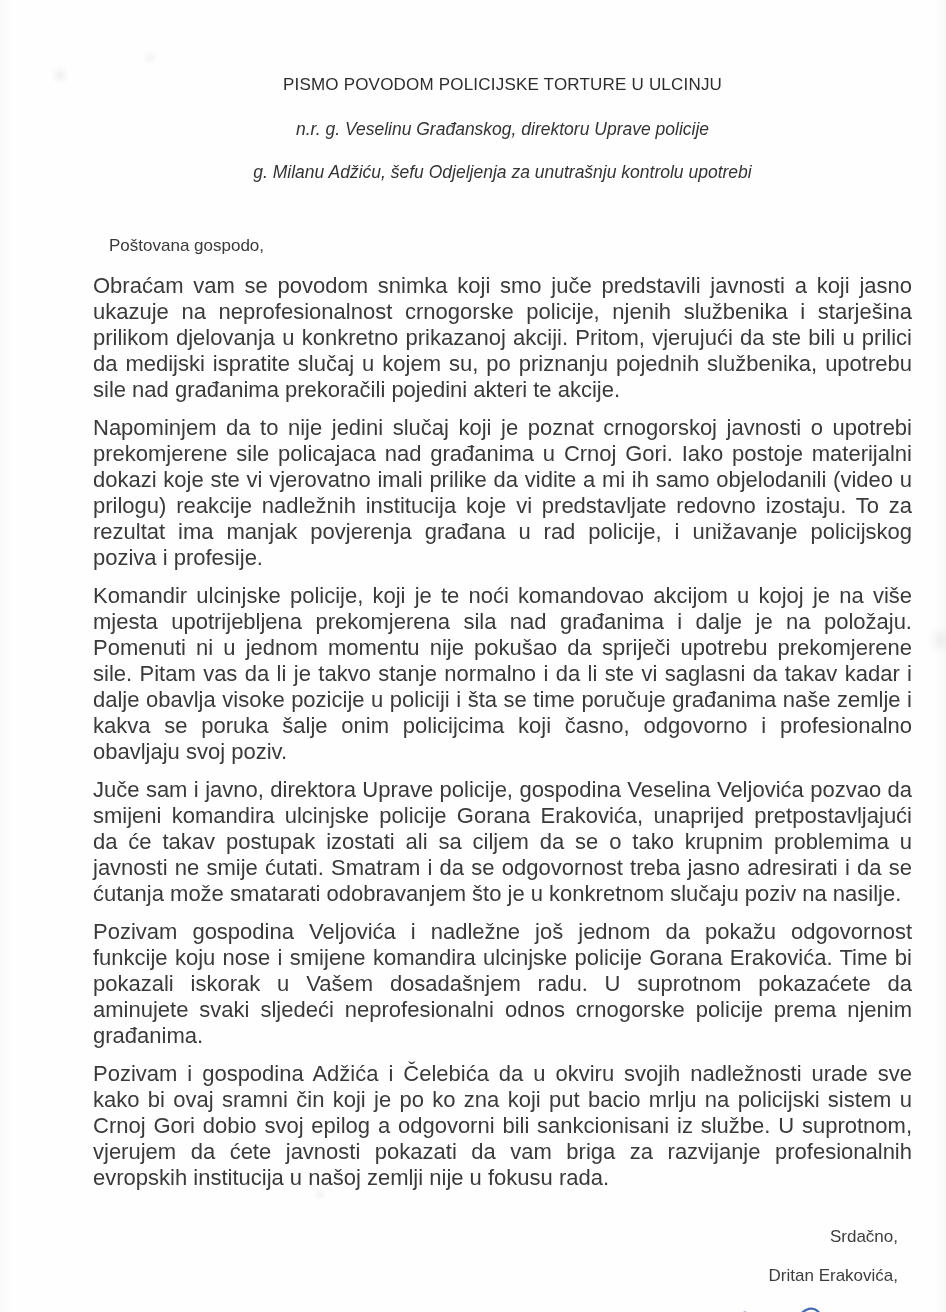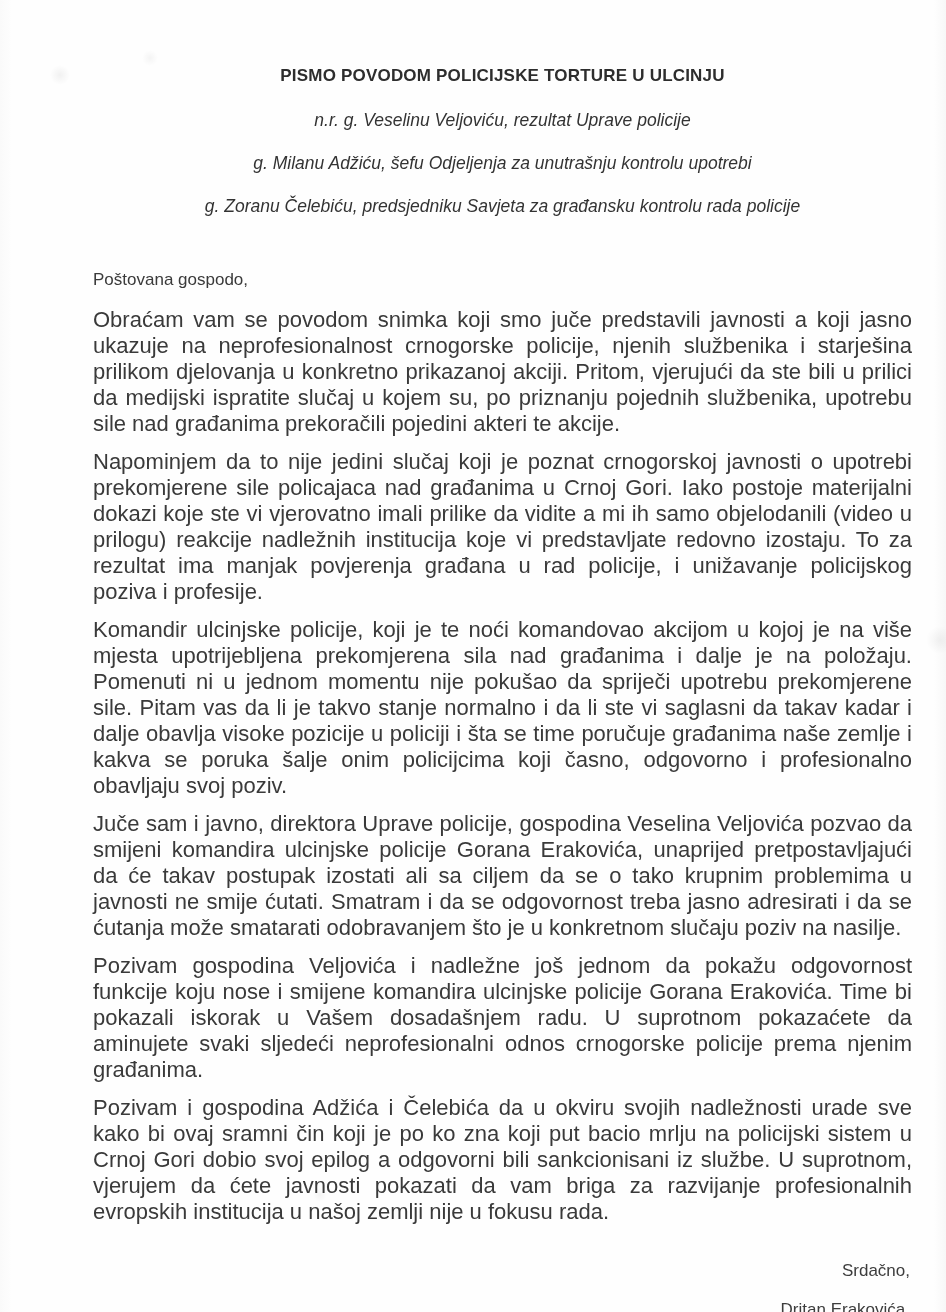--- a/index.html
+++ b/index.html
@@ -22,79 +22,78 @@
       radial-gradient(circle at 60px 75px, rgba(0,0,0,0.05), rgba(0,0,0,0) 10px),
       radial-gradient(circle at 150px 58px, rgba(0,0,0,0.04), rgba(0,0,0,0) 8px),
       radial-gradient(circle at 320px 1195px, rgba(0,0,0,0.04), rgba(0,0,0,0) 7px),
       radial-gradient(circle at 940px 640px, rgba(0,0,0,0.05), rgba(0,0,0,0) 14px),
       linear-gradient(90deg, #fafafa 0px, #fefefe 12px, #fefefe 934px, #f7f7f7 946px);
     padding: 58px 34px 0 93px;
     box-sizing: border-box;
   }
   .doc-title {
     text-align: center;
-    font-weight: bold;
+    font-weight: normal;
     font-size: 17px;
     line-height: 22px;
     letter-spacing: 0.2px;
     color: #2d2d2d;
-    margin: 7px 0 22px 0;
+    margin: 16px 0 22px 0;
   }
   .recipient-line {
     text-align: center;
     font-style: italic;
     font-size: 17.5px;
     line-height: 22px;
     color: #333333;
     margin: 0 0 21px 0;
   }
   .salutation {
     font-size: 17px;
     line-height: 26px;
-    margin: 50px 0 14px 0;
+    margin: 50px 0 14px 16px;
   }
   .body-para {
     font-size: 22px;
     line-height: 26px;
     text-align: justify;
     margin: 0 0 12px 0;
     color: #3a3a3a;
   }
   .closing-block {
     margin-top: 33px;
     text-align: right;
     padding-right: 2px;
   }
   .closing-line {
     font-size: 17px;
     line-height: 26px;
-    margin: 0 0 13px 0;
+    margin: 0 12px 13px 0;
     color: #3d3d3d;
   }
   .signature-wrap {
     margin-top: 10px;
     text-align: right;
     padding-right: 20px;
   }
   .signature-wrap svg {
     display: inline-block;
   }
 </style>
 </head>
 <body>
 
 <div class="scan-page">
 
   <div class="doc-title">PISMO POVODOM POLICIJSKE TORTURE U ULCINJU</div>
 
-  <div class="recipient-line">n.r. g. Veselinu Veljoviću, rezultat Uprave policije</div>
+  <div class="recipient-line">n.r. g. Veselinu Građanskog, direktoru Uprave policije</div>
 
   <div class="recipient-line">g. Milanu Adžiću, šefu Odjeljenja za unutrašnju kontrolu upotrebi</div>
 
-  <div class="recipient-line">g. Zoranu Čelebiću, predsjedniku Savjeta za građansku kontrolu rada policije</div>
 
   <div class="salutation">Poštovana gospodo,</div>
 
   <p class="body-para">Obraćam vam se povodom snimka koji smo juče predstavili javnosti a koji jasno ukazuje na neprofesionalnost crnogorske policije, njenih službenika i starješina prilikom djelovanja u konkretno prikazanoj akciji. Pritom, vjerujući da ste bili u prilici da medijski ispratite slučaj u kojem su, po priznanju pojednih službenika, upotrebu sile nad građanima prekoračili pojedini akteri te akcije.</p>
 
   <p class="body-para">Napominjem da to nije jedini slučaj koji je poznat crnogorskoj javnosti o upotrebi prekomjerene sile policajaca nad građanima u Crnoj Gori. Iako postoje materijalni dokazi koje ste vi vjerovatno imali prilike da vidite a mi ih samo objelodanili (video u prilogu) reakcije nadležnih institucija koje vi predstavljate redovno izostaju. To za rezultat ima manjak povjerenja građana u rad policije, i unižavanje policijskog poziva i profesije.</p>
 
   <p class="body-para">Komandir ulcinjske policije, koji je te noći komandovao akcijom u kojoj je na više mjesta upotrijebljena prekomjerena sila nad građanima i dalje je na položaju. Pomenuti ni u jednom momentu nije pokušao da spriječi upotrebu prekomjerene sile. Pitam vas da li je takvo stanje normalno i da li ste vi saglasni da takav kadar i dalje obavlja visoke pozicije u policiji i šta se time poručuje građanima naše zemlje i kakva se poruka šalje onim policijcima koji časno, odgovorno i profesionalno obavljaju svoj poziv.</p>
 
   <p class="body-para">Juče sam i javno, direktora Uprave policije, gospodina Veselina Veljovića pozvao da smijeni komandira ulcinjske policije Gorana Erakovića, unaprijed pretpostavljajući da će takav postupak izostati ali sa ciljem da se o tako krupnim problemima u javnosti ne smije ćutati. Smatram i da se odgovornost treba jasno adresirati i da se ćutanja može smatarati odobravanjem što je u konkretnom slučaju poziv na nasilje.</p>

